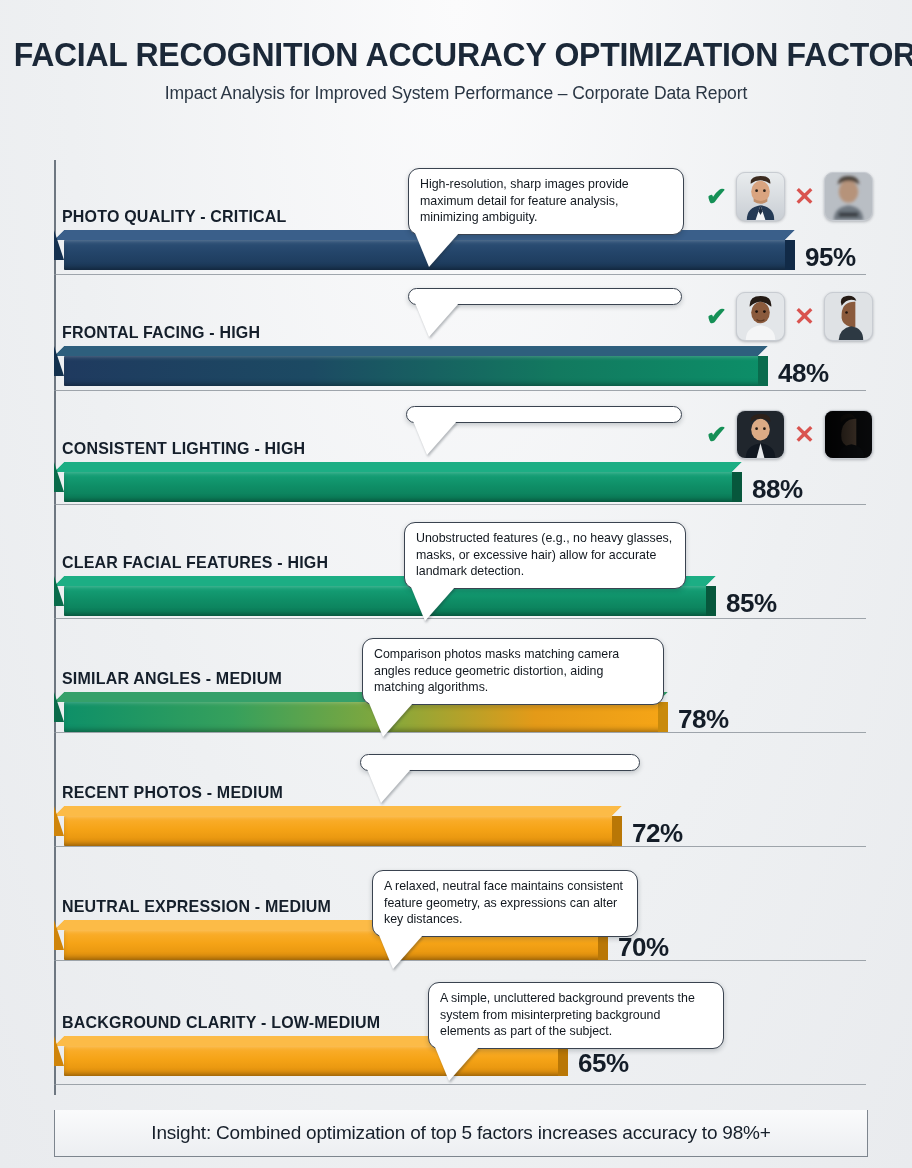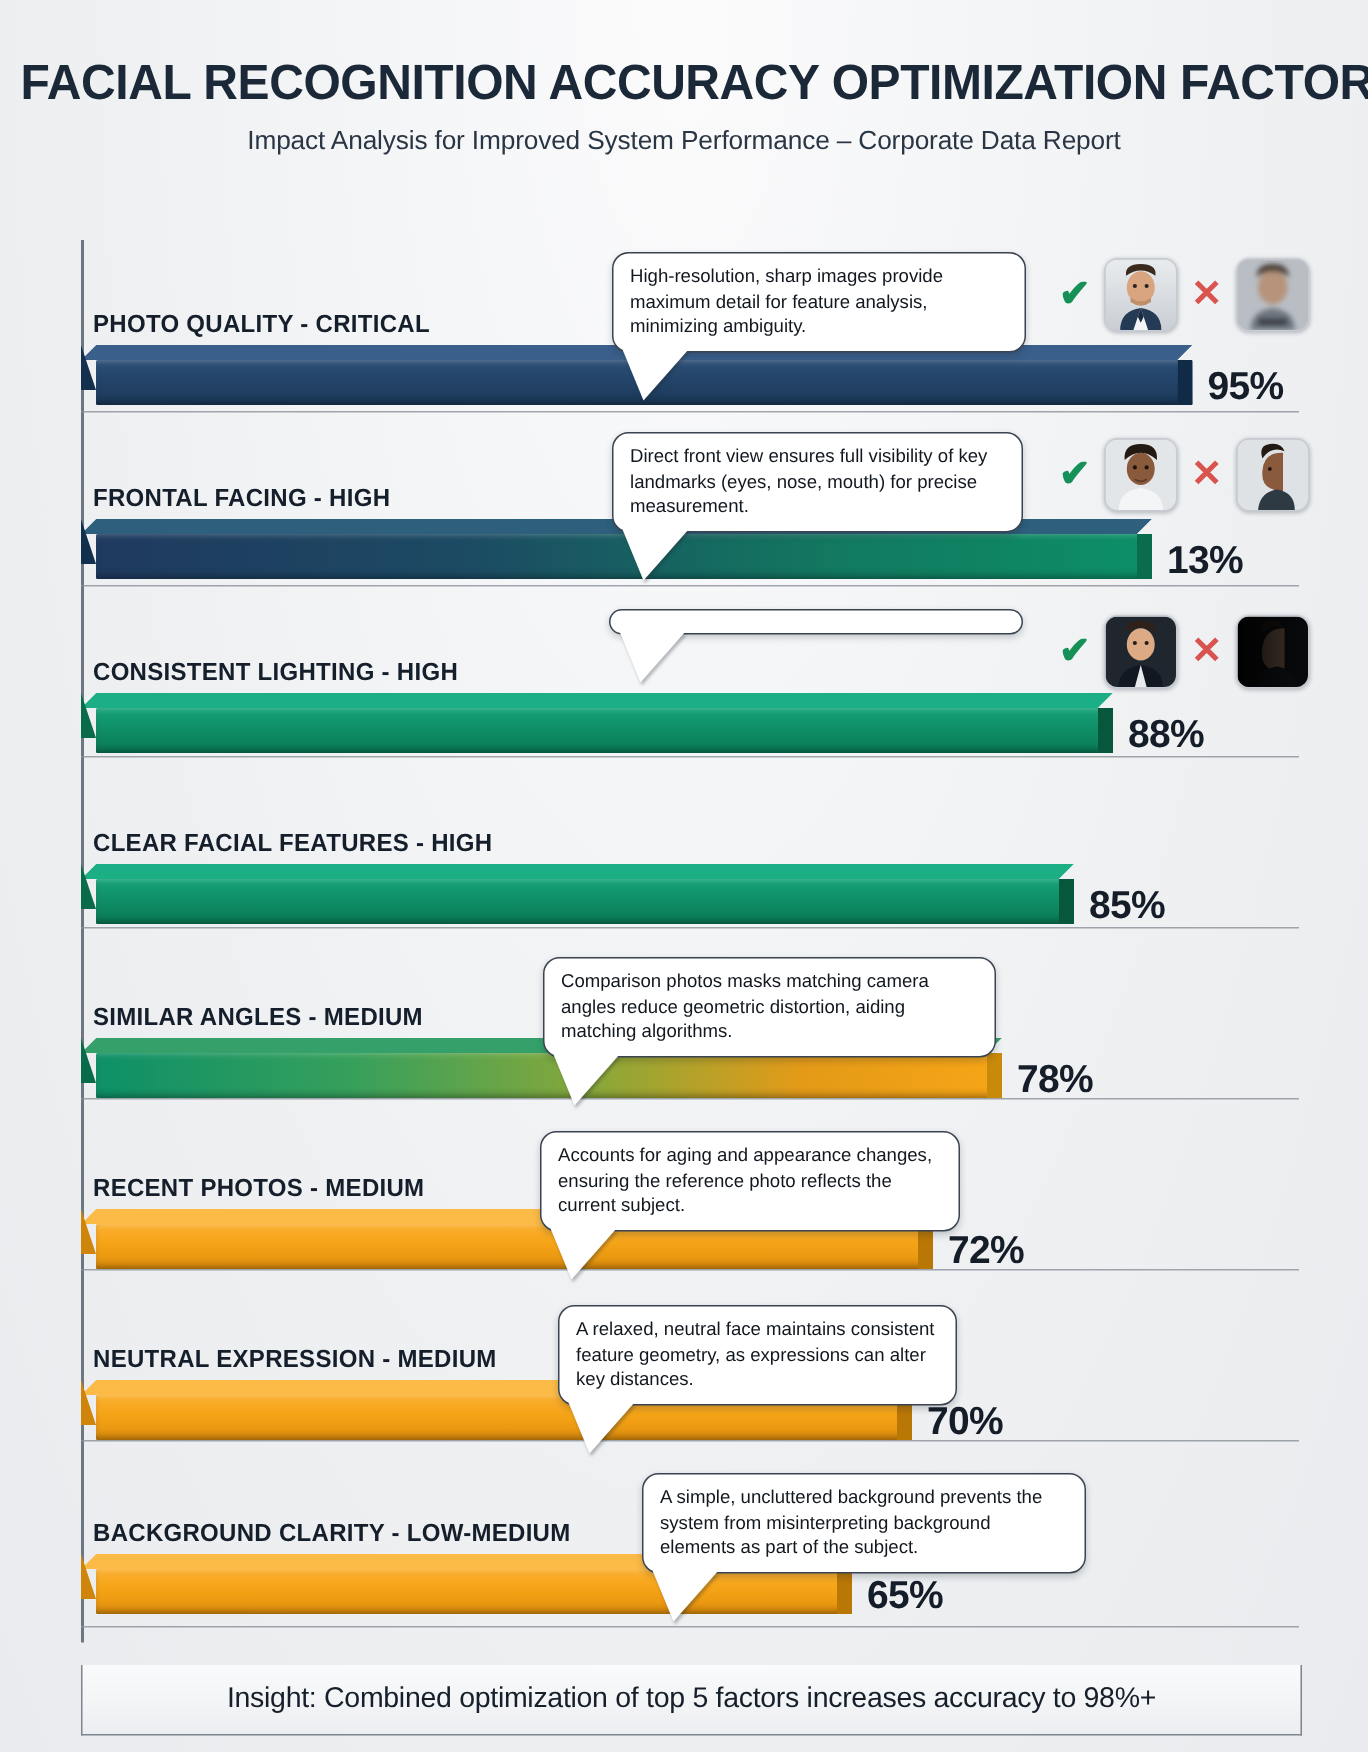--- a/index.html
+++ b/index.html
@@ -128,21 +128,21 @@
         <div class="pct" style="left: 805px; top: 90px;">95%</div>
         <div class="rowline" style="left: 54px; top: 122px; width: 812px;"></div>
         <div class="label" style="top: 171px;">FRONTAL FACING - HIGH</div>
         <div class="barshadow" style="top: 206px; width: 720px; height: 44px;"></div>
         <div class="bar" style="top: 194px; width: 714px; height: 40px;">
           <div class="top" style="background: rgb(46, 95, 125); clip-path: polygon(0px 0px, 100% 0px, 100% 100%, 0px 100%); transform: skewX(-45deg); margin-left: 0px;"></div>
           <div class="side" style="background: rgb(18, 48, 77); clip-path: polygon(0px 0px, 100% 100%, 100% 100%, 0px 100%);"></div>
           <div class="face" style="background: linear-gradient(90deg, rgb(31, 58, 95) 0%, rgb(28, 74, 99) 35%, rgb(18, 121, 95) 70%, rgb(12, 143, 104) 100%); box-shadow: rgba(0, 0, 0, 0.45) 0px -4px 6px -3px inset, rgba(255, 255, 255, 0.35) 0px 3px 5px -3px inset;"></div>
           <div class="capR" style="background: rgb(10, 107, 77); left: 704px; top: 10px; height: 30px; width: 10px; clip-path: polygon(0px 0px, 100% -100%, 100% 100%, 0px 100%);"></div>
         </div>
-        <div class="pct" style="left: 778px; top: 206px;">13%</div>
+        <div class="pct" style="left: 778px; top: 206px;">48%</div>
         <div class="rowline" style="left: 54px; top: 238px; width: 812px;"></div>
         <div class="label" style="top: 287px;">CONSISTENT LIGHTING - HIGH</div>
         <div class="barshadow" style="top: 322px; width: 694px; height: 44px;"></div>
         <div class="bar" style="top: 310px; width: 688px; height: 40px;">
           <div class="top" style="background: rgb(28, 174, 132); clip-path: polygon(0px 0px, 100% 0px, 100% 100%, 0px 100%); transform: skewX(-45deg); margin-left: 0px;"></div>
           <div class="side" style="background: rgb(9, 107, 74); clip-path: polygon(0px 0px, 100% 100%, 100% 100%, 0px 100%);"></div>
           <div class="face" style="background: linear-gradient(rgb(21, 162, 120) 0%, rgb(15, 143, 103) 45%, rgb(10, 122, 86) 100%); box-shadow: rgba(0, 0, 0, 0.45) 0px -4px 6px -3px inset, rgba(255, 255, 255, 0.35) 0px 3px 5px -3px inset;"></div>
           <div class="capR" style="background: rgb(7, 87, 60); left: 678px; top: 10px; height: 30px; width: 10px; clip-path: polygon(0px 0px, 100% -100%, 100% 100%, 0px 100%);"></div>
         </div>
         <div class="pct" style="left: 752px; top: 322px;">88%</div>
@@ -202,32 +202,34 @@
 
   <div class="footerbox">
     <div class="footertext">Insight: Combined optimization of top 5 factors increases accuracy to 98%+</div>
   </div>
 
 <div class="callout" style="left: 408px; top: 168px; width: 252px;">
       <div>High-resolution, sharp images provide maximum detail for feature analysis, minimizing ambiguity.</div>
       <div class="tailfill" style="position: absolute; left: 6px; bottom: -33px;"></div>
     </div>
     <div class="callout" style="left: 408px; top: 288px; width: 250px;">
-      <div>Direct front view ensures full visibility of key landmarks (eyes, nose, mouth) for precise measurement.</div>
       <div class="tailfill" style="position: absolute; left: 6px; bottom: -33px;"></div>
     </div>
     <div class="callout" style="left: 406px; top: 406px; width: 252px;">
+      <div class="tailfill" style="position: absolute; left: 6px; bottom: -33px;"></div>
+    </div>
+    <div class="callout" style="left: 404px; top: 522px; width: 258px;">
+      <div>Unobstructed features (e.g., no heavy glasses, masks, or excessive hair) allow for accurate landmark detection.</div>
       <div class="tailfill" style="position: absolute; left: 6px; bottom: -33px;"></div>
     </div>
     <div class="callout" style="left: 362px; top: 638px; width: 278px;">
       <div>Comparison photos masks matching camera angles reduce geometric distortion, aiding matching algorithms.</div>
       <div class="tailfill" style="position: absolute; left: 6px; bottom: -33px;"></div>
     </div>
     <div class="callout" style="left: 360px; top: 754px; width: 256px;">
-      <div>Accounts for aging and appearance changes, ensuring the reference photo reflects the current subject.</div>
       <div class="tailfill" style="position: absolute; left: 6px; bottom: -33px;"></div>
     </div>
     <div class="callout" style="left: 372px; top: 870px; width: 242px;">
       <div>A relaxed, neutral face maintains consistent feature geometry, as expressions can alter key distances.</div>
       <div class="tailfill" style="position: absolute; left: 6px; bottom: -33px;"></div>
     </div>
     <div class="callout" style="left: 428px; top: 982px; width: 272px;">
       <div>A simple, uncluttered background prevents the system from misinterpreting background elements as part of the subject.</div>
       <div class="tailfill" style="position: absolute; left: 6px; bottom: -33px;"></div>
     </div>

